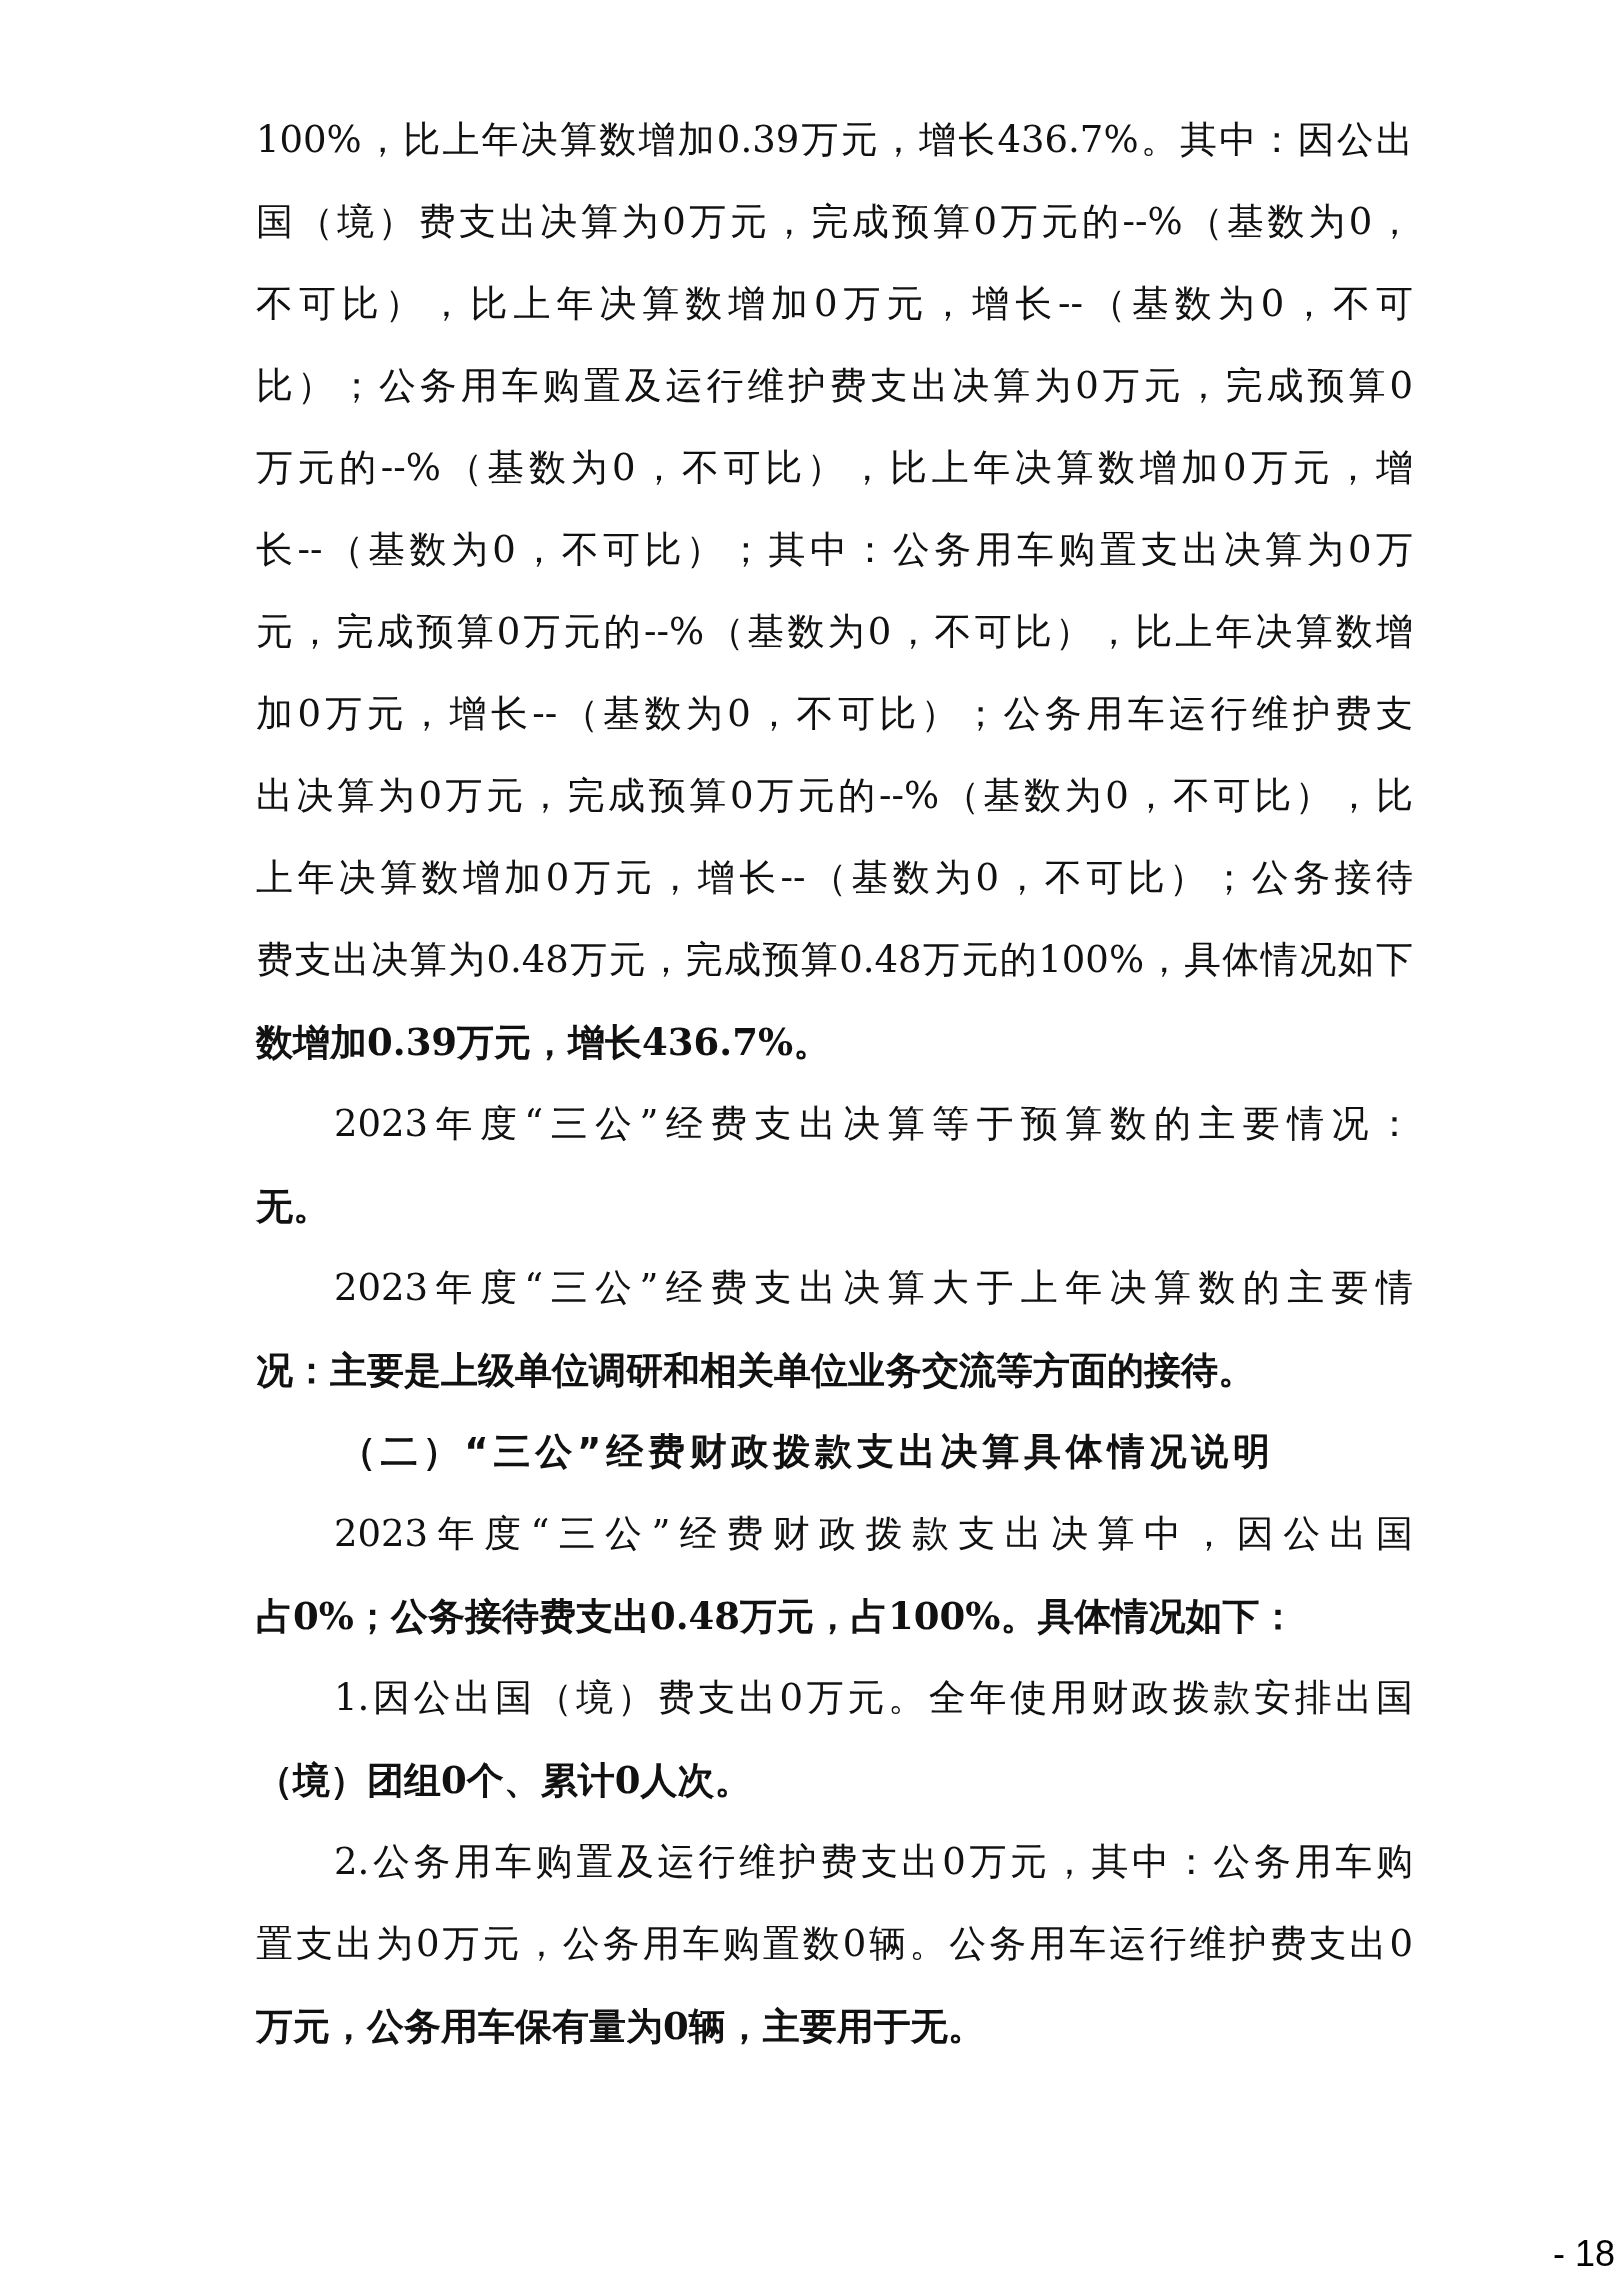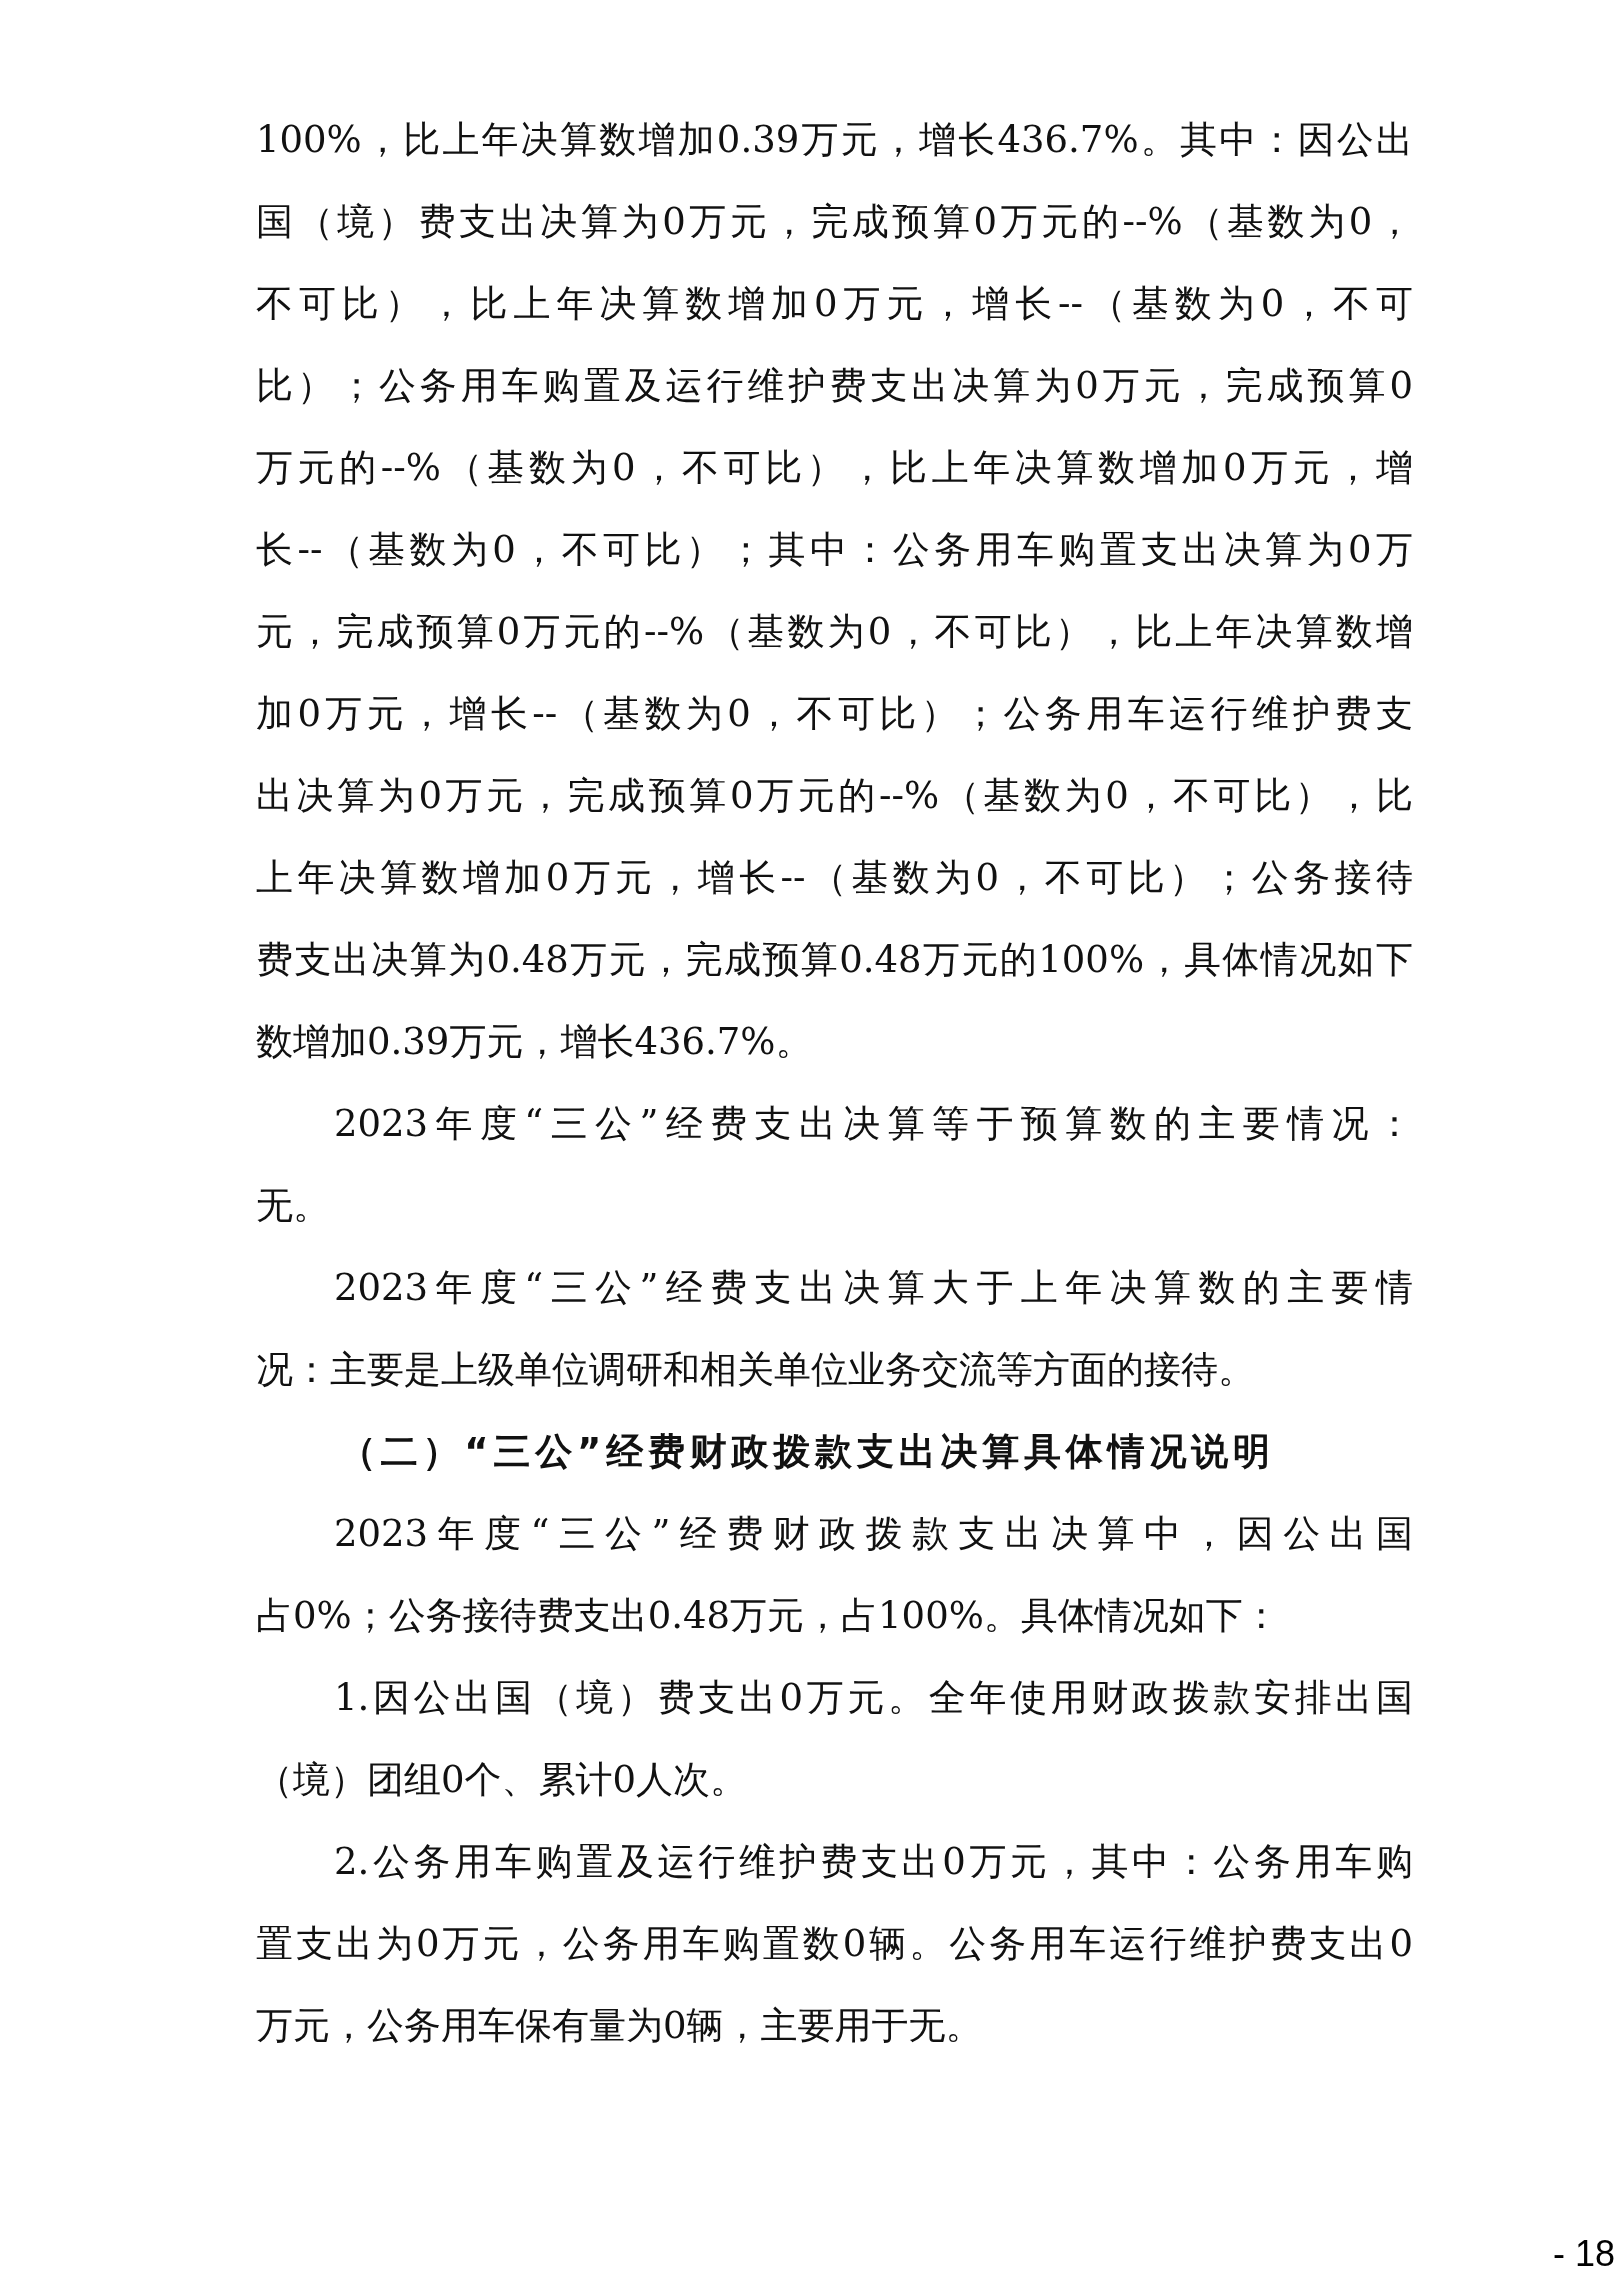--- a/index.html
+++ b/index.html
@@ -34,20 +34,21 @@
     line-height: 82px;
     font-size: 37px;
     white-space: nowrap;
     text-align: justify;
     text-align-last: justify;
     letter-spacing: 0;
     overflow: visible;
   }
   .line.last {
     text-align-last: left;
+    font-weight: bold;
   }
   .line.indent {
     padding-left: 78px;
   }
   .line.heading {
     font-weight: bold;
     padding-left: 83px;
     width: 931px;
     font-family: "DejaVu Sans", "Liberation Sans", sans-serif;
     font-size: 37px;

